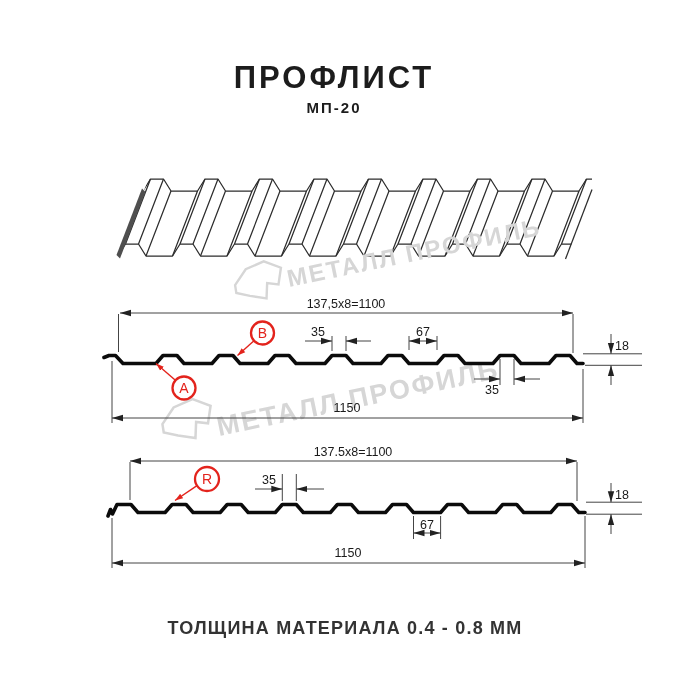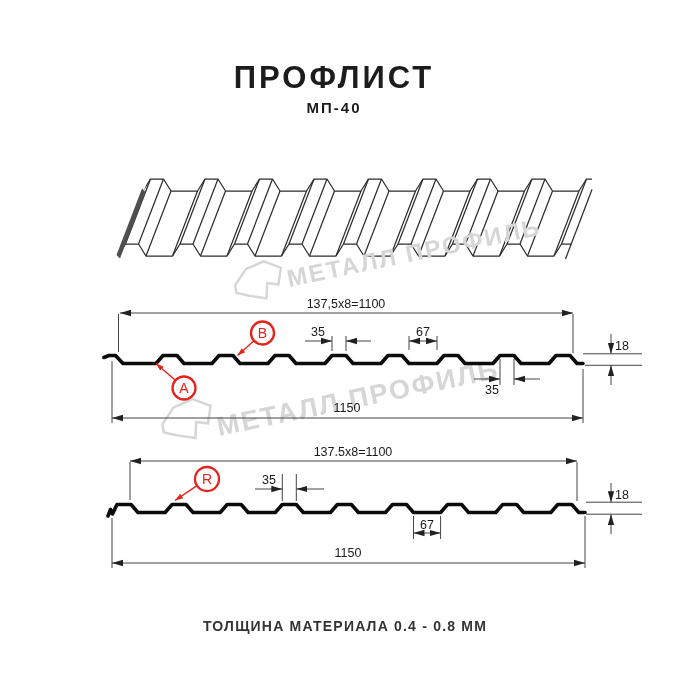--- a/index.html
+++ b/index.html
@@ -4,36 +4,36 @@
 <style>
   html,body{margin:0;padding:0;}
   body{
     width:700px;height:700px;position:relative;background:#ffffff;
     font-family:"Liberation Sans", sans-serif;overflow:hidden;
   }
   .hdr{position:absolute;left:0;width:668px;text-align:center;color:#1c1c1c;}
   .title{top:60px;font-size:31px;font-weight:bold;letter-spacing:3px;}
   .subtitle{top:99px;font-size:15px;font-weight:bold;letter-spacing:2px;}
   .footer{position:absolute;left:0;top:618px;width:690px;text-align:center;
-    font-size:14px;font-weight:bold;letter-spacing:1.2px;color:#333;}
+    font-size:18px;font-weight:bold;letter-spacing:1.2px;color:#333;}
   svg{position:absolute;left:0;top:0;}
   .thin{stroke:#444;stroke-width:1;fill:none;}
   .profile{stroke:#0b0b0b;stroke-width:3.6;fill:none;stroke-linejoin:round;stroke-linecap:round;}
   .sheet3d{stroke:#2d2d2d;stroke-width:1.25;fill:none;stroke-linejoin:round;}
   .dimtxt{font-size:12.5px;fill:#1a1a1a;}
   .wmtxt{font-weight:bold;letter-spacing:2px;}
   .redln{stroke-width:1.4;fill:none;}
   .redcirc{stroke-width:2.3;fill:none;}
   .redletter{font-size:14px;}
 </style>
 </head>
 <body>
 
 <div class="hdr title">ПРОФЛИСТ</div>
-<div class="hdr subtitle">МП-40</div>
+<div class="hdr subtitle">МП-20</div>
 
 <svg width="700" height="700" viewBox="0 0 700 700">
   <defs>
     <marker id="arr" markerWidth="12" markerHeight="8" refX="11" refY="4" orient="auto-start-reverse" markerUnits="userSpaceOnUse">
       <path d="M0,0.8 L11,4 L0,7.2 Z" fill="#222"></path>
     </marker>
     <marker id="arrRed" markerWidth="9" markerHeight="7" refX="8" refY="3.5" orient="auto-start-reverse" markerUnits="userSpaceOnUse">
       <path d="M0,0.8 L8,3.5 L0,6.2 Z" fill="#e3231c"></path>
     </marker>
     <clipPath id="clip3d">

